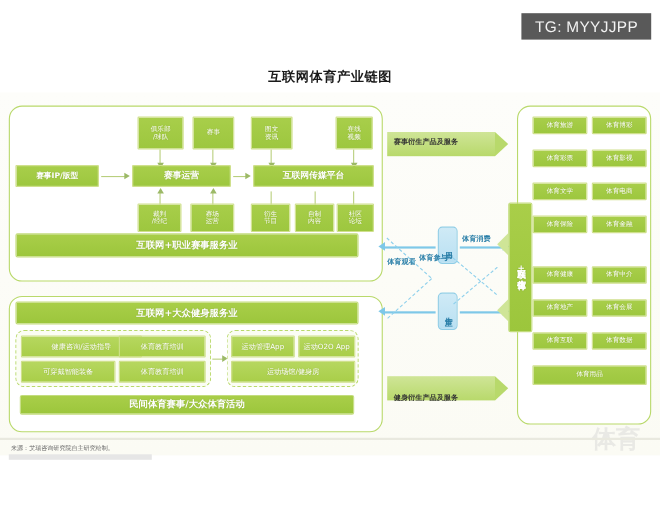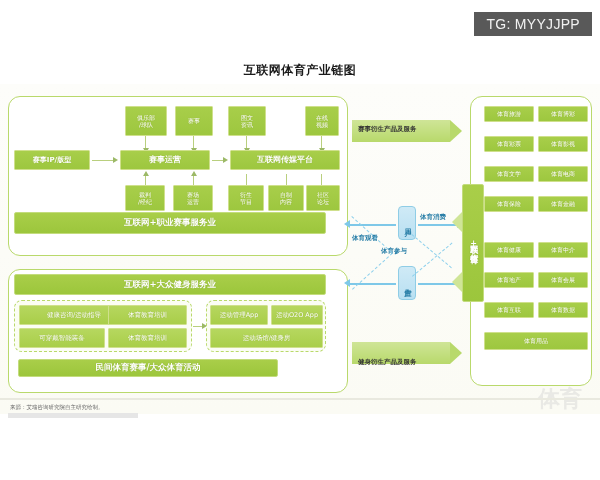--- a/index.html
+++ b/index.html
@@ -77,21 +77,21 @@
     background: #fbfdf4;
   }
 
   
   #panel1 { left: 8px; top: 12px; width: 340px; height: 160px; }
   #bar1 { left: 14px; top: 128px; width: 312px; height: 22px; }
 
   
   #panel2 { left: 8px; top: 185px; width: 340px; height: 124px; }
   #bar2 { left: 14px; top: 190px; width: 312px; height: 21px; }
-  #bar3 { left: 18px; top: 275px; width: 260px; height: 18px; }
+  #bar3 { left: 18px; top: 275px; width: 304px; height: 18px; }
 
   
   #panel3 { left: 470px; top: 12px; width: 122px; height: 290px; }
   #spine {
     position: absolute; left: 462px; top: 100px; width: 22px; height: 118px;
     background: linear-gradient(180deg,#a9ce49 0%,#9cc63c 100%);
     border: 1px solid #c3dc7d; border-radius: 2px;
     color: #fff; font-size: 8px; font-weight: bold;
     display: flex; align-items: center; justify-content: center;
     text-align: center; line-height: 1.05;
@@ -113,21 +113,21 @@
   }
   #hub-user  { left: 398px; top: 122px; width: 18px; height: 34px; }
   #hub-adv   { left: 398px; top: 182px; width: 18px; height: 34px; }
 
   .hublabel {
     position: absolute; font-size: 6.5px; color: #2a7fa8; font-weight: bold;
     white-space: nowrap;
   }
   #lbl-watch   { left: 352px; top: 129px; margin-top: 21px; }
   #lbl-consume { left: 420px; top: 129px; }
-  #lbl-part    { left: 381px; top: 163px; }
+  #lbl-part    { left: 381px; top: 146px; }
 
   
   .bluearrow { position: absolute; background: #7ec8e8; }
   .bluearrow.h { height: 1.5px; }
   .bluehead {
     position: absolute; width: 0; height: 0;
     border-top: 4px solid transparent; border-bottom: 4px solid transparent;
   }
   .bluehead.left  { border-right: 6px solid #7ec8e8; }
   .bluehead.right { border-left: 6px solid #7ec8e8; }

